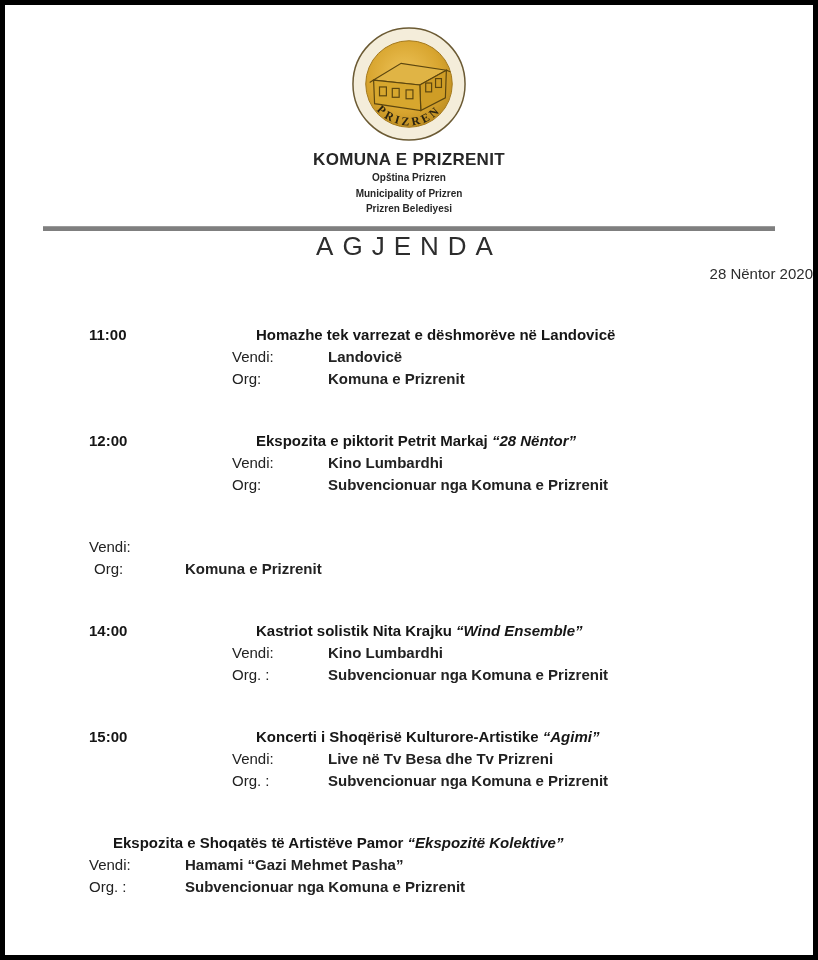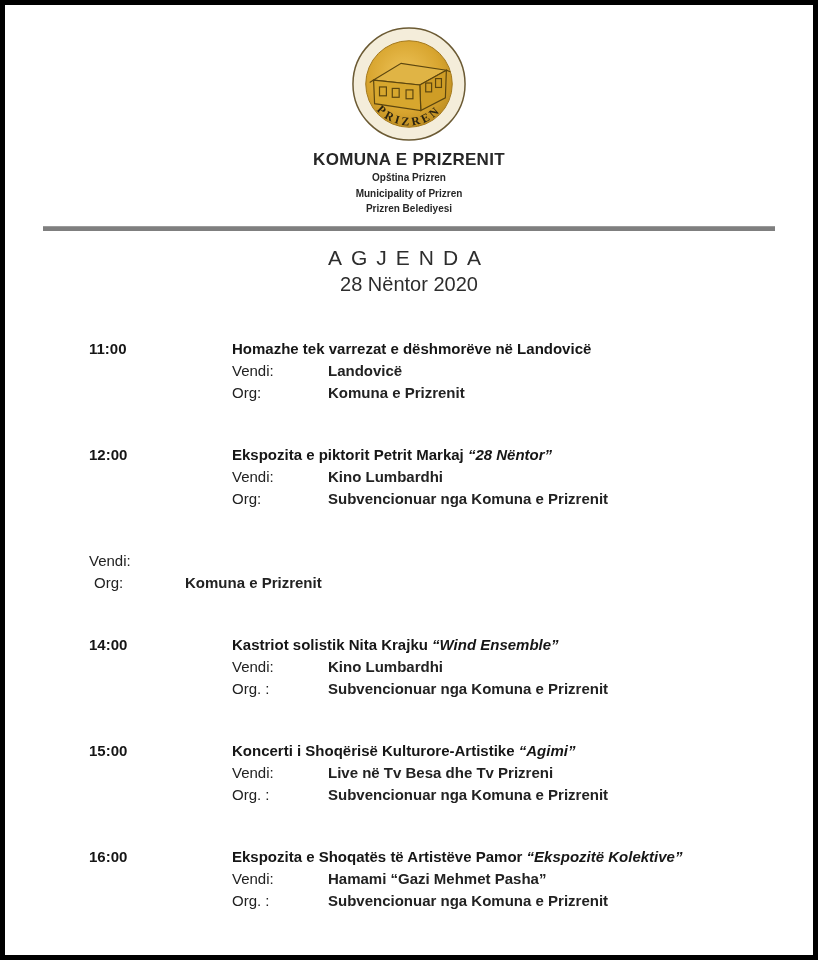--- a/index.html
+++ b/index.html
@@ -24,38 +24,38 @@
   }
   .subtitle {
     font-size:10px; font-weight:bold; color:#272727; line-height:15.5px;
   }
   .divider {
     height:4px; background:#7f7f7f; border-top:1px solid #9a9a9a;
     margin:9px 38px 0 38px;
   }
   
   .agenda-title {
-    margin-top:15px; text-align:center;
-    font-size:21px; letter-spacing:9px; color:#2d2d2d;
+    text-align:center;
+    font-size:26px; letter-spacing:9px; color:#2d2d2d;
   }
   .agenda-date {
-    margin-top:3px; text-align:center;
-    font-size:20px; color:#2d2d2d;
+    margin-top:3px; text-align:right;
+    font-size:15px; color:#2d2d2d;
   }
   
   .items { margin-top:42px;padding-left:32px; }
   .item {
     display:flex;
     padding-left:52px;
     margin-bottom:40px;
     font-size:15px; line-height:22px; color:#222222;
   }
   .time { width:143px; font-weight:bold; color:#161616; }
   .content { flex:1; }
-  .title { font-weight:bold; color:#161616; }
+  .title { font-weight:bold; color:#161616;margin-left:24px; }
   .title .em { font-style:italic; }
   .row { display:flex; }
   .row .label { width:96px; flex:0 0 96px; }
   .row .label.indent { padding-left:5px; box-sizing:border-box; }
   .row .value { flex:1;font-weight:bold; }
 </style>
 </head>
 <body>
 
 <div class="page">
@@ -170,21 +170,20 @@
           <span class="value">Live në Tv Besa dhe Tv Prizreni</span>
         </div>
         <div class="row">
           <span class="label">Org. :</span>
           <span class="value">Subvencionuar nga Komuna e Prizrenit</span>
         </div>
       </div>
     </div>
 
     <div class="item">
-      <div class="time">16:00</div>
       <div class="content">
         <div class="title"><span>Ekspozita e Shoqatës të Artistëve Pamor </span><span class="em">“Ekspozitë Kolektive”</span></div>
         <div class="row">
           <span class="label">Vendi:</span>
           <span class="value">Hamami “Gazi Mehmet Pasha”</span>
         </div>
         <div class="row">
           <span class="label">Org. :</span>
           <span class="value">Subvencionuar nga Komuna e Prizrenit</span>
         </div>

